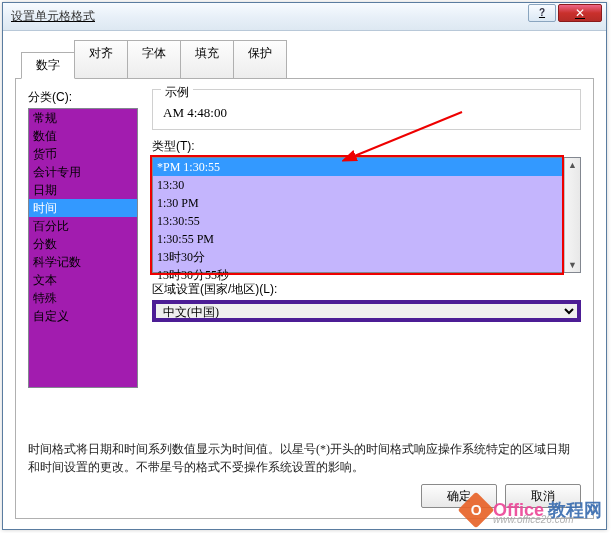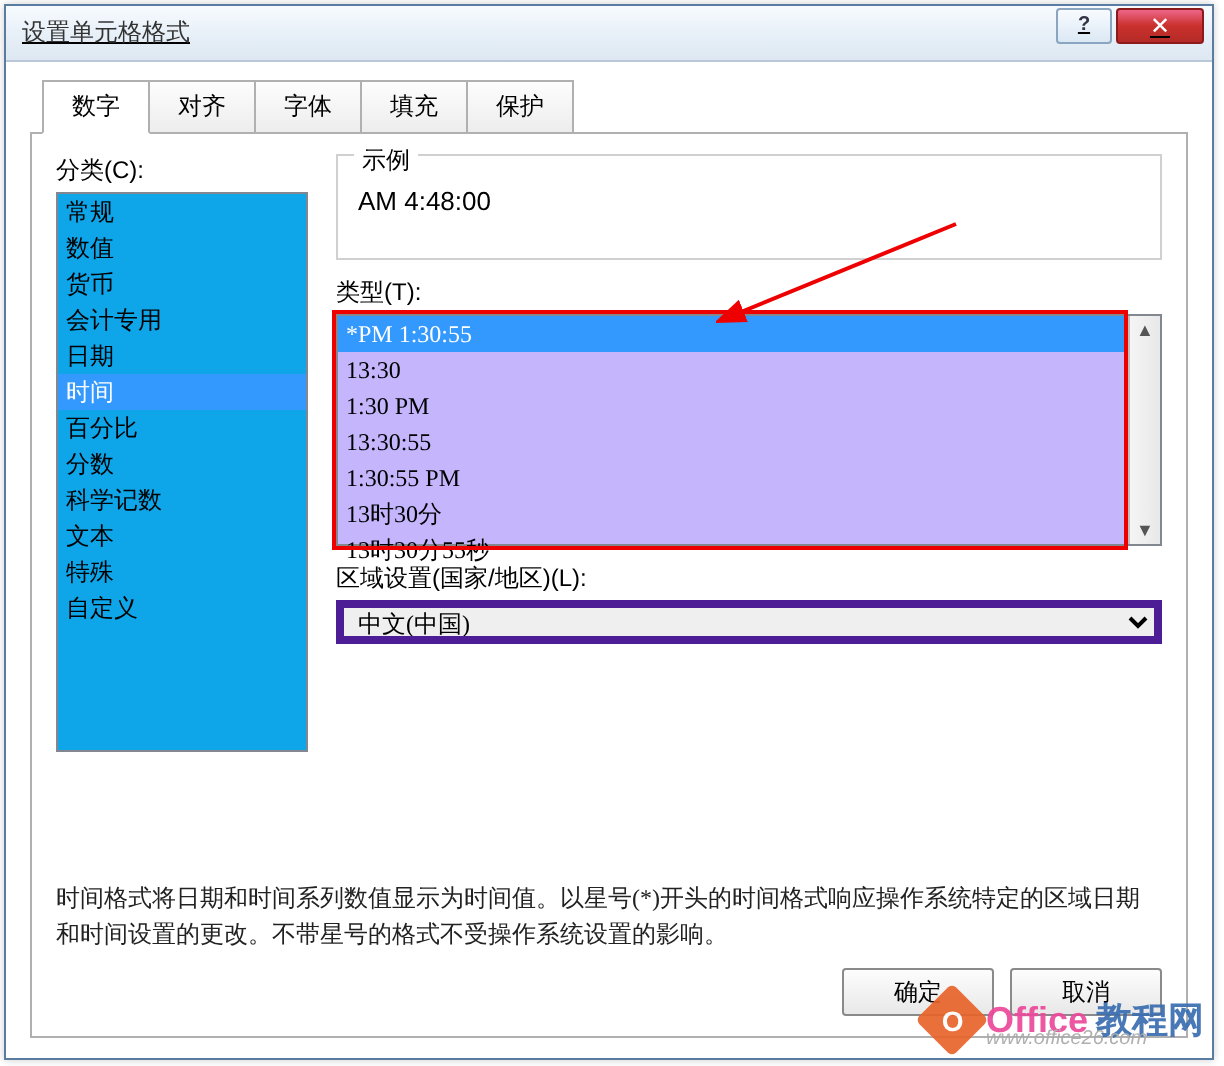--- a/index.html
+++ b/index.html
@@ -61,44 +61,46 @@
       border: 1px solid #b0b0b0;
       background: linear-gradient(to bottom,#fff,#f3f3f3);
       margin-right:-1px;
       font-size:12px;
       position:relative;top:1px;
     }
     .tab.active {
       background:#fff;
       border-bottom:1px solid #fff;
       z-index:2;
+      margin-top:12px;
     }
     .tab:not(.active){ background:linear-gradient(to bottom,#fdfdfd,#ededed);}
     .panel {
       border: 1px solid #b0b0b0;
       flex:1;
       padding: 10px 12px;
       display:flex;flex-direction:column;
     }
     .panel-body{display:flex;gap:14px;flex:1;}
     .label { margin-bottom:2px; }
     .cat-list {
-      width:126px; height:280px;
+      width:110px; height:280px;
       border:1px solid #828790;
-      background:#0ea5e9;
+      background:#a21caf;
       overflow:hidden;
       font-family:"SimSun",serif;
     }
     .cat-item { padding:1px 4px; line-height:16px; }
     .cat-item.selected { background:#3399ff; color:#fff; }
     .right-col{flex:1;display:flex;flex-direction:column;gap:8px;}
     .fieldset {
       border:1px solid #d0d0d0;
-      padding: 2px 8px 21px 8px;
+      padding: 2px 8px 8px 8px;
       position:relative;
+      font-family:Liberation Serif, serif;
     }
     .fieldset .legend {
       position:relative;top:-8px;background:#fff;padding:0 4px;font-size:12px;
     }
     .sample-val{margin-top:-4px;padding-left:2px;font-size:13px;}
     .type-list-wrap{position:relative;}
     .type-list{
       border:1px solid #828790;
       height:116px;
       background:#c4b5fd;

